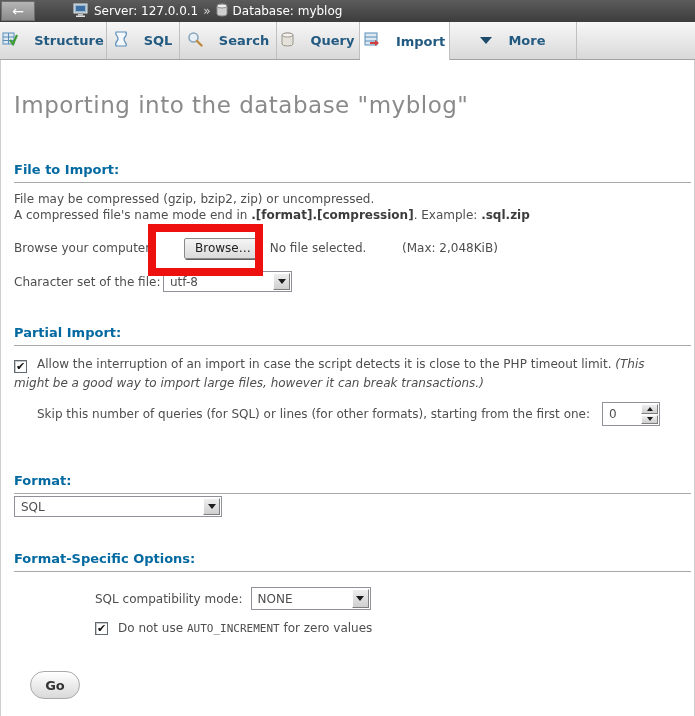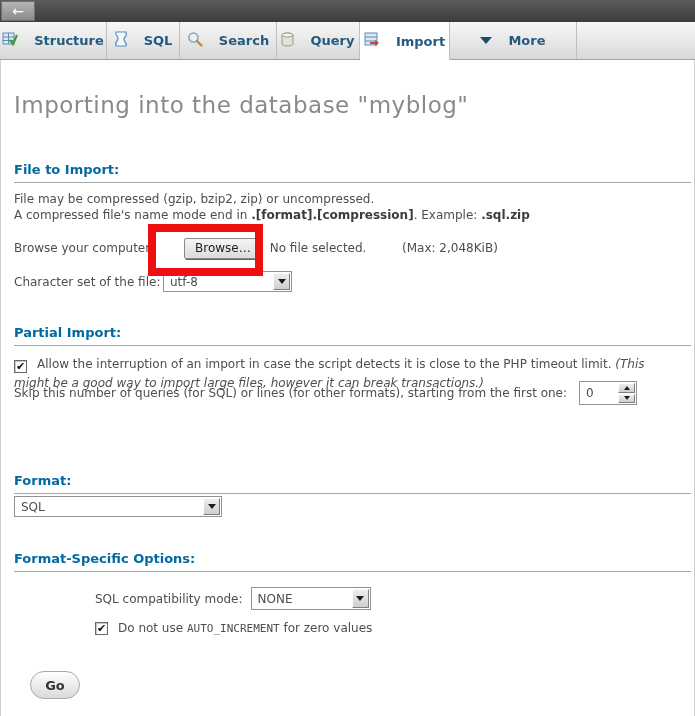--- a/index.html
+++ b/index.html
@@ -127,20 +127,39 @@
   .italic { font-style:italic; }
   .maxnote { position:absolute; left:388px; }
 </style>
 </head>
 <body>
 
 <div class="topbar">
   <div class="backbox">
     <span>←</span>
   </div>
+  <div class="crumbs">
+    <span class="mini-icon">
+      <svg width="16" height="14" viewBox="0 0 16 14">
+          <rect x="1" y="1" width="13" height="9" fill="#9db6c6" stroke="#dfe8ee"></rect>
+          <rect x="3" y="3" width="9" height="5" fill="#3a6ea5"></rect>
+          <rect x="5" y="11" width="5" height="1.5" fill="#c9c9c9"></rect>
+          <rect x="3" y="12.5" width="9" height="1.5" fill="#e3e3e3"></rect>
+        </svg>
+    </span>
+    <span>Server: 127.0.0.1</span>
+    <span class="crumb-sep">»</span>
+    <span class="mini-icon">
+      <svg width="12" height="14" viewBox="0 0 12 14">
+          <path d="M1 3 Q1 1 6 1 Q11 1 11 3 L11 11 Q11 13 6 13 Q1 13 1 11 Z" fill="#cfcfcf" stroke="#8a8a8a"></path>
+          <ellipse cx="6" cy="3" rx="5" ry="2" fill="#eeeeee" stroke="#8a8a8a"></ellipse>
+        </svg>
+    </span>
+    <span>Database: myblog</span>
+  </div>
 </div>
 
 <div class="tabbar">
   <div class="tab">
     <span>
       <svg width="16" height="16" viewBox="0 0 16 16">
           <rect x="1" y="2" width="11" height="11" fill="#dce9f2" stroke="#5b8db8"></rect>
           <line x1="1" y1="6" x2="12" y2="6" stroke="#5b8db8"></line>
           <line x1="1" y1="9.5" x2="12" y2="9.5" stroke="#5b8db8"></line>
           <line x1="6.5" y1="2" x2="6.5" y2="13" stroke="#5b8db8"></line>
@@ -220,21 +239,21 @@
 </div>
 
 <div class="sec-heading" style="top:325px;">Partial Import:</div>
 
 <div class="flow" style="top:355px; line-height:19px;">
   <span class="win-check" style="vertical-align:-2px; margin-right:10px;">
       <span>✔</span>
     </span><span>Allow the interruption of an import in case the script detects it is close to the PHP timeout limit. </span><span class="italic">(This might be a good way to import large files, however it can break transactions.)</span>
 </div>
 
-<div class="flow row" style="top:381px; position:absolute;">
+<div class="flow row" style="top:402px; position:absolute;justify-content:center;">
   <span>Skip this number of queries (for SQL) or lines (for other formats), starting from the first one:</span>
   <span class="spinner">
     <span class="val">0</span>
     <span class="btns">
       <span class="sbtn">
           <span class="tri-up"></span>
         </span>
       <span class="sbtn">
           <span class="tri-dn"></span>
         </span>

